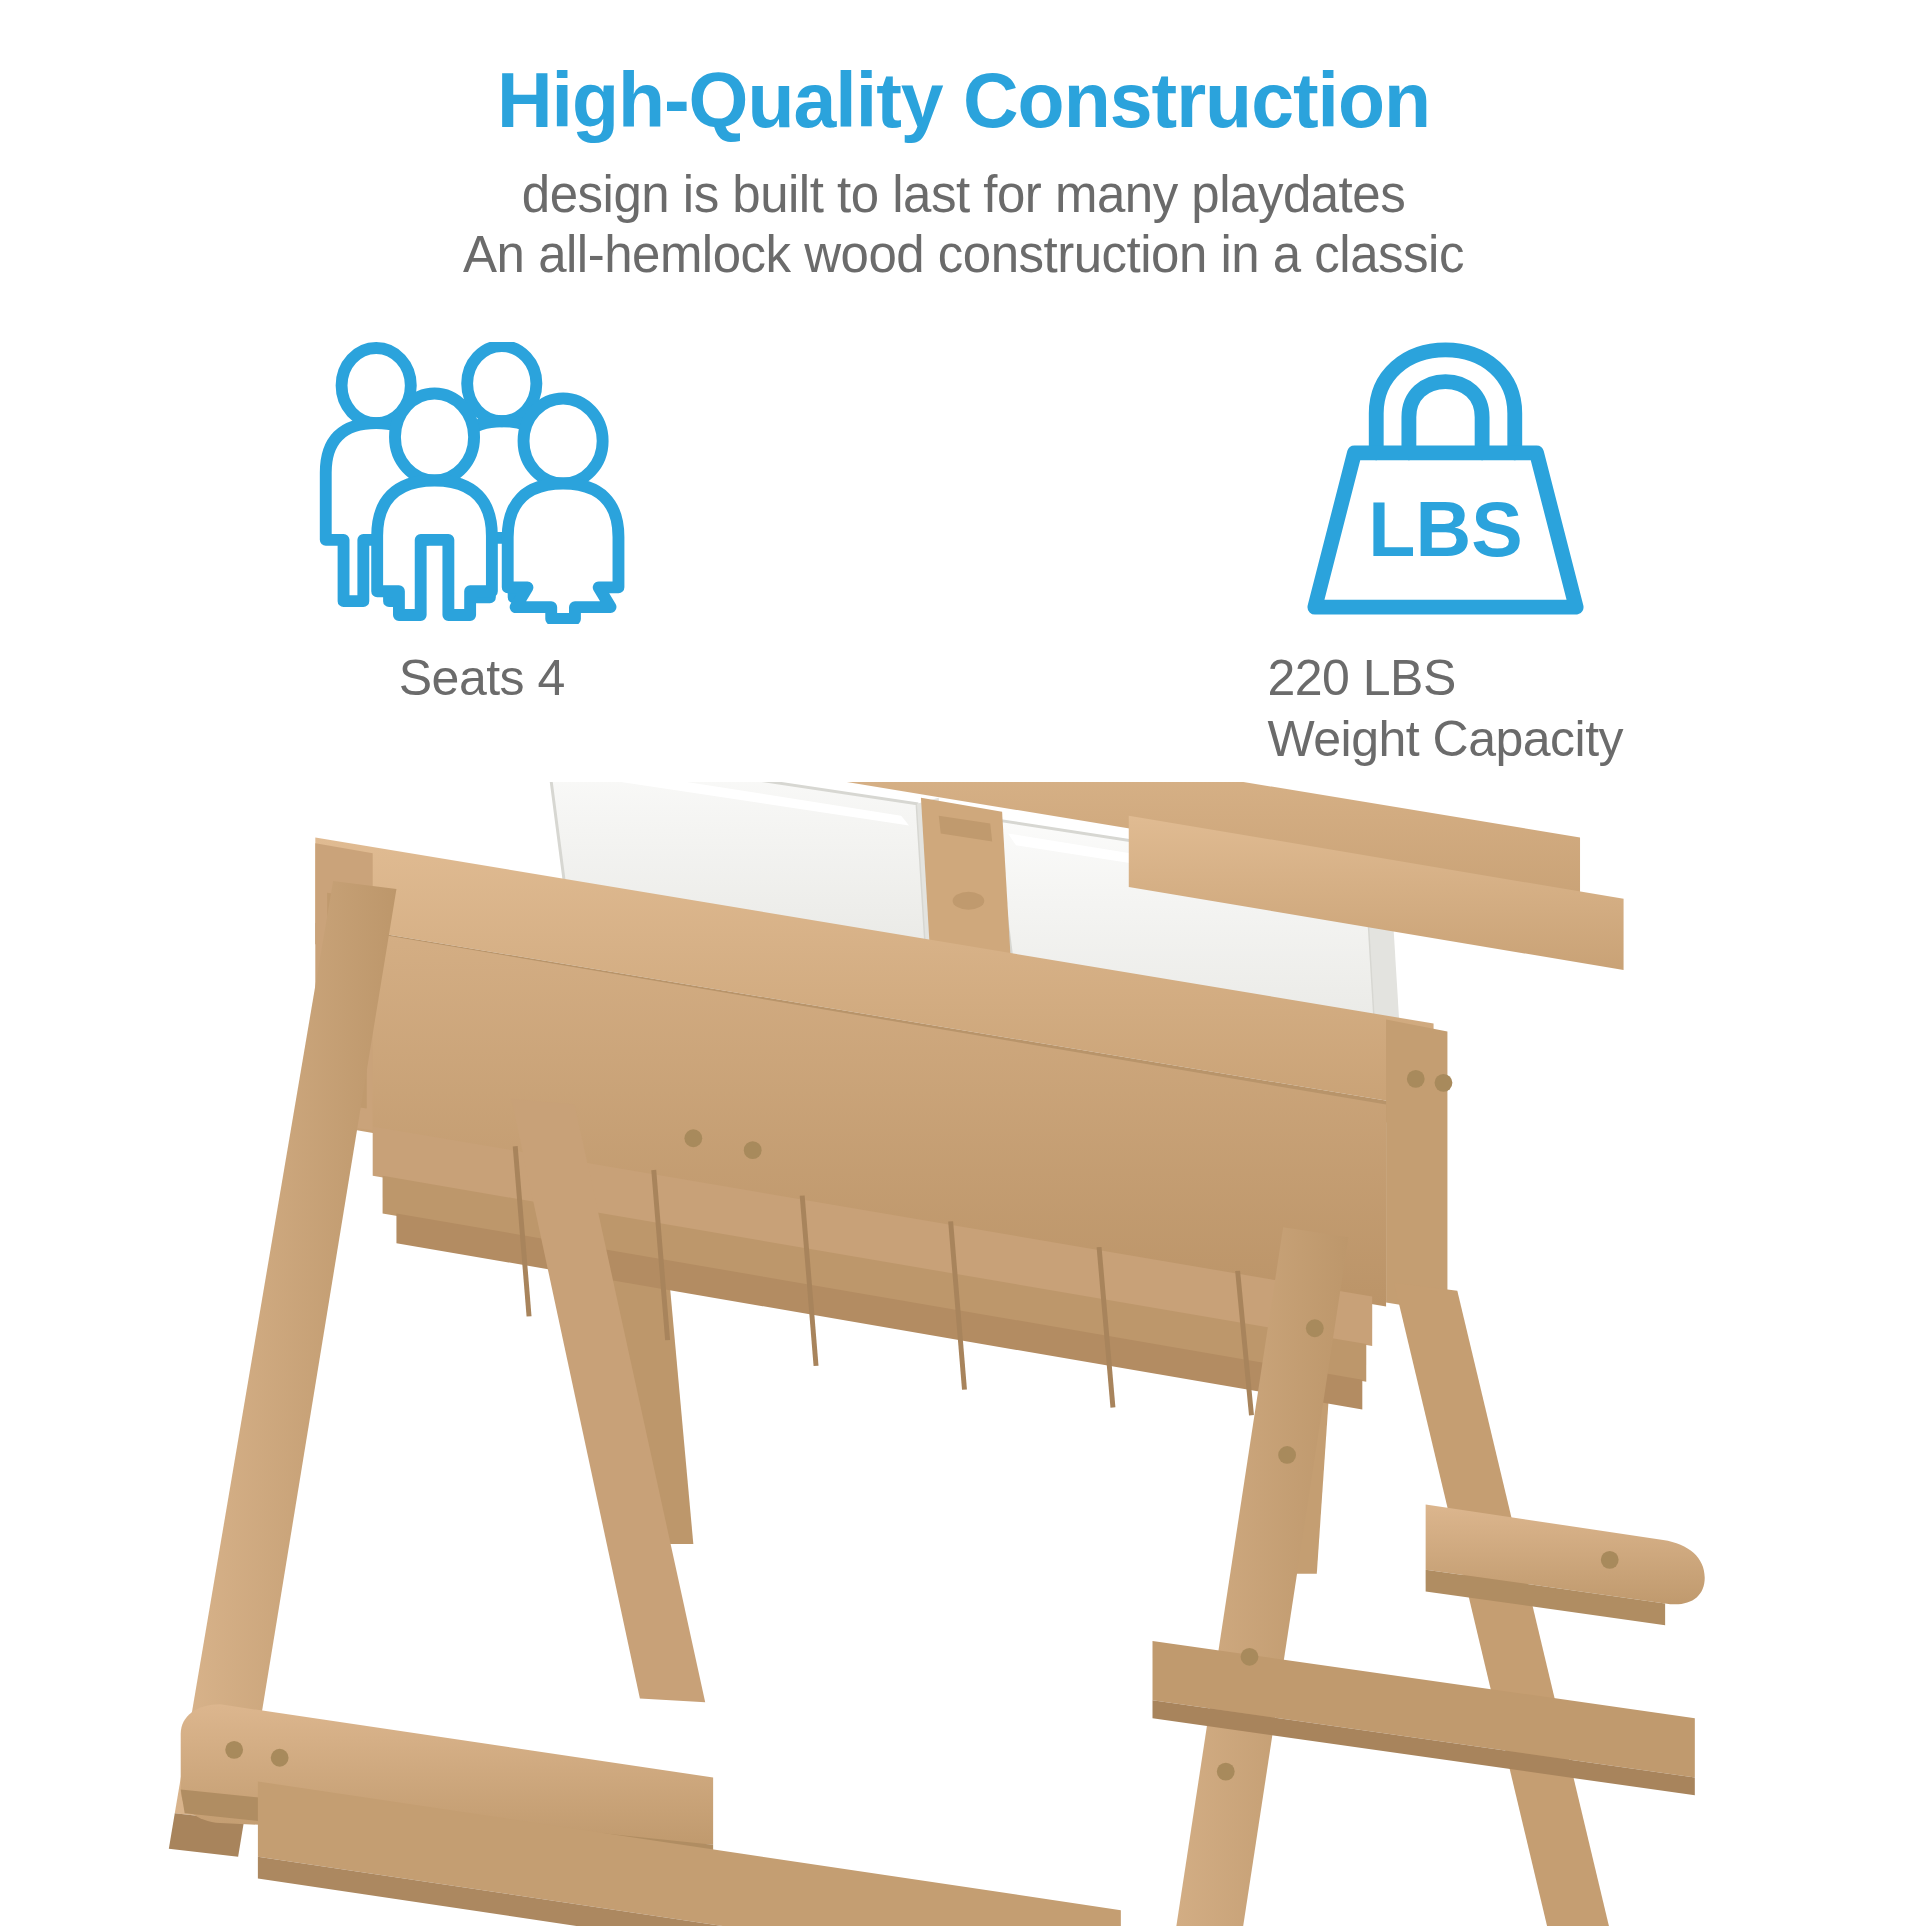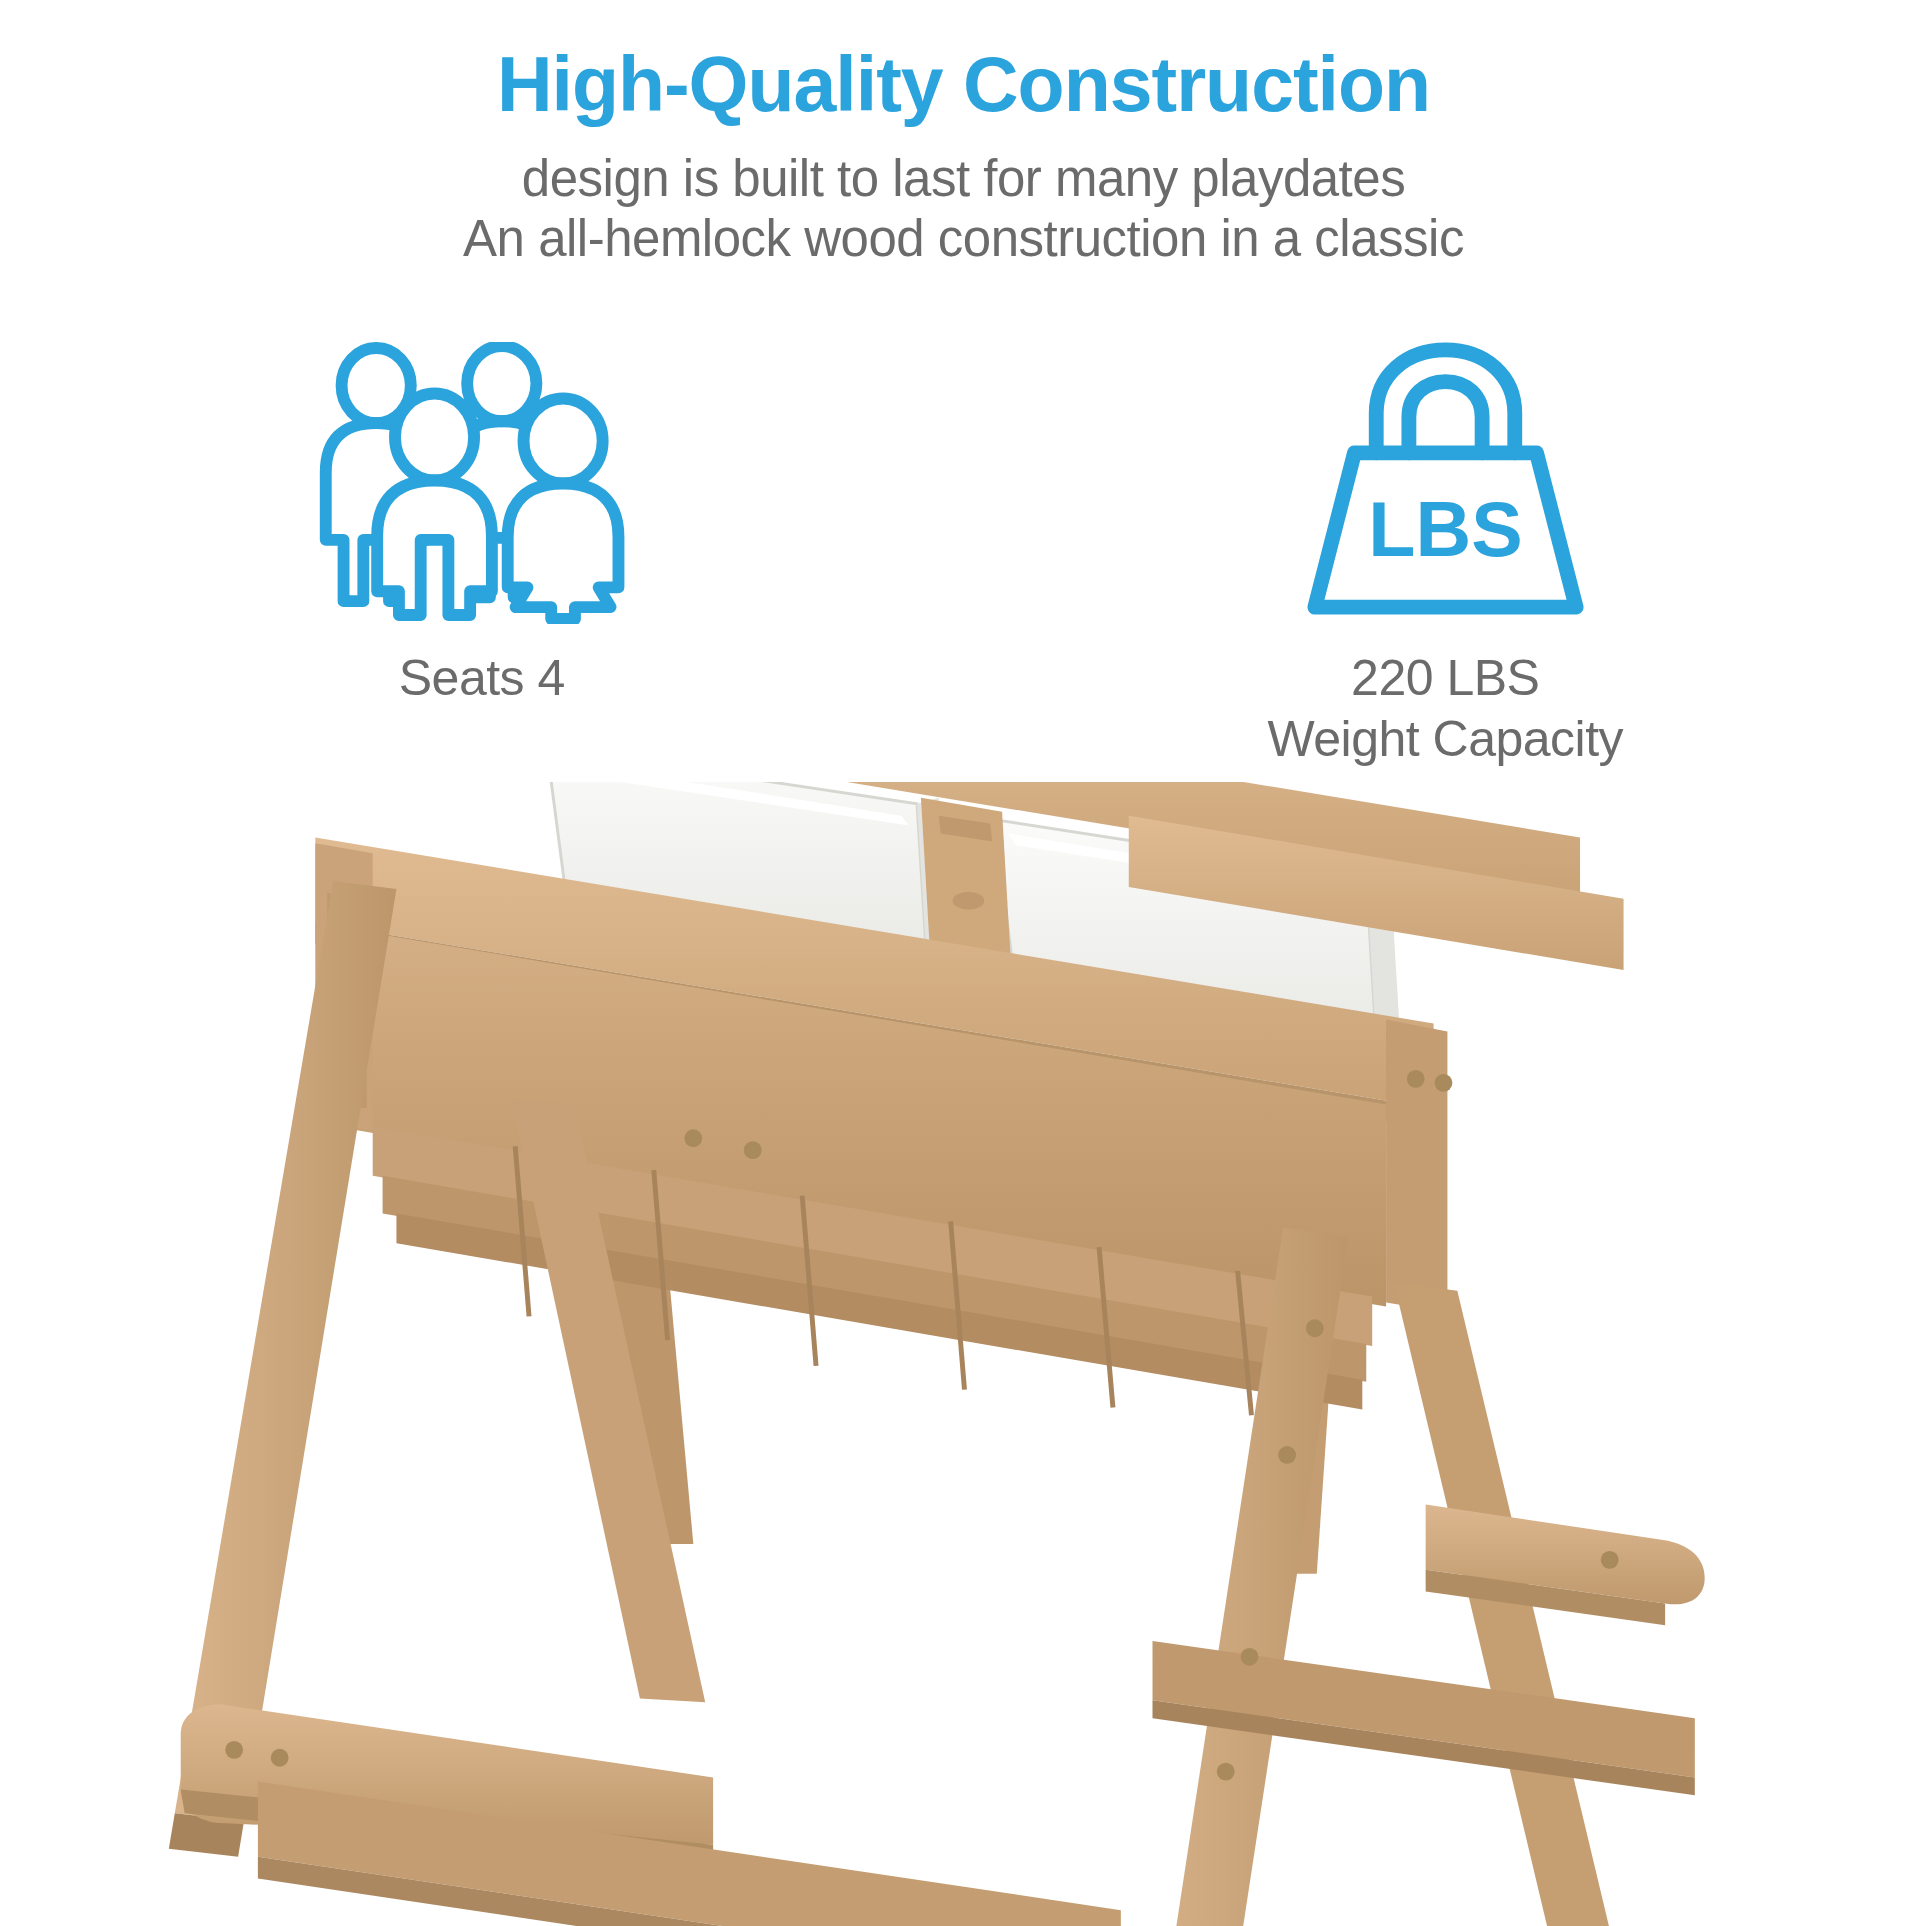--- a/index.html
+++ b/index.html
@@ -2,32 +2,32 @@
 <html><head>
 <meta charset="utf-8">
 <style>
   html,body{margin:0;padding:0;background:#ffffff;}
   body{width:1927px;height:1927px;position:relative;overflow:hidden;
        font-family:"Liberation Sans","DejaVu Sans",sans-serif;}
 
   
   #header{position:absolute;left:0;top:0;width:1927px;text-align:center;}
   #title{font-size:77px;font-weight:bold;color:#2ba3dc;letter-spacing:-1px;
-         line-height:1.0;margin:0;padding-top:46px;}
+         line-height:1.0;margin:16px;padding-top:46px;}
   #subtitle{font-size:51px;font-weight:300;color:#6b6b6b;line-height:1.18;
             margin:26px auto 0;max-width:1386px;letter-spacing:-0.5px;}
   #subtitle .ln{display:block;}
 
   
   #features{position:absolute;left:0;top:342px;width:1927px;
             display:flex;justify-content:space-around;align-items:flex-start;}
   .feature{width:693px;display:flex;flex-direction:column;align-items:center;}
   .feat-icon{height:282px;display:flex;align-items:flex-end;justify-content:center;text-decoration:underline;}
   .feat-label{margin-top:24px;font-size:50px;font-weight:300;color:#6b6b6b;
-              text-align:center;line-height:1.22;letter-spacing:-0.5px;}
+              text-align:left;line-height:1.22;letter-spacing:-0.5px;}
   .feat-label .ln{display:block;}
 
   
   #product{position:absolute;left:0;top:782px;width:1927px;height:1144px;}
   #product svg{display:block;width:1927px;height:1144px;}
 </style>
 </head>
 <body>
 
 <div id="header">

